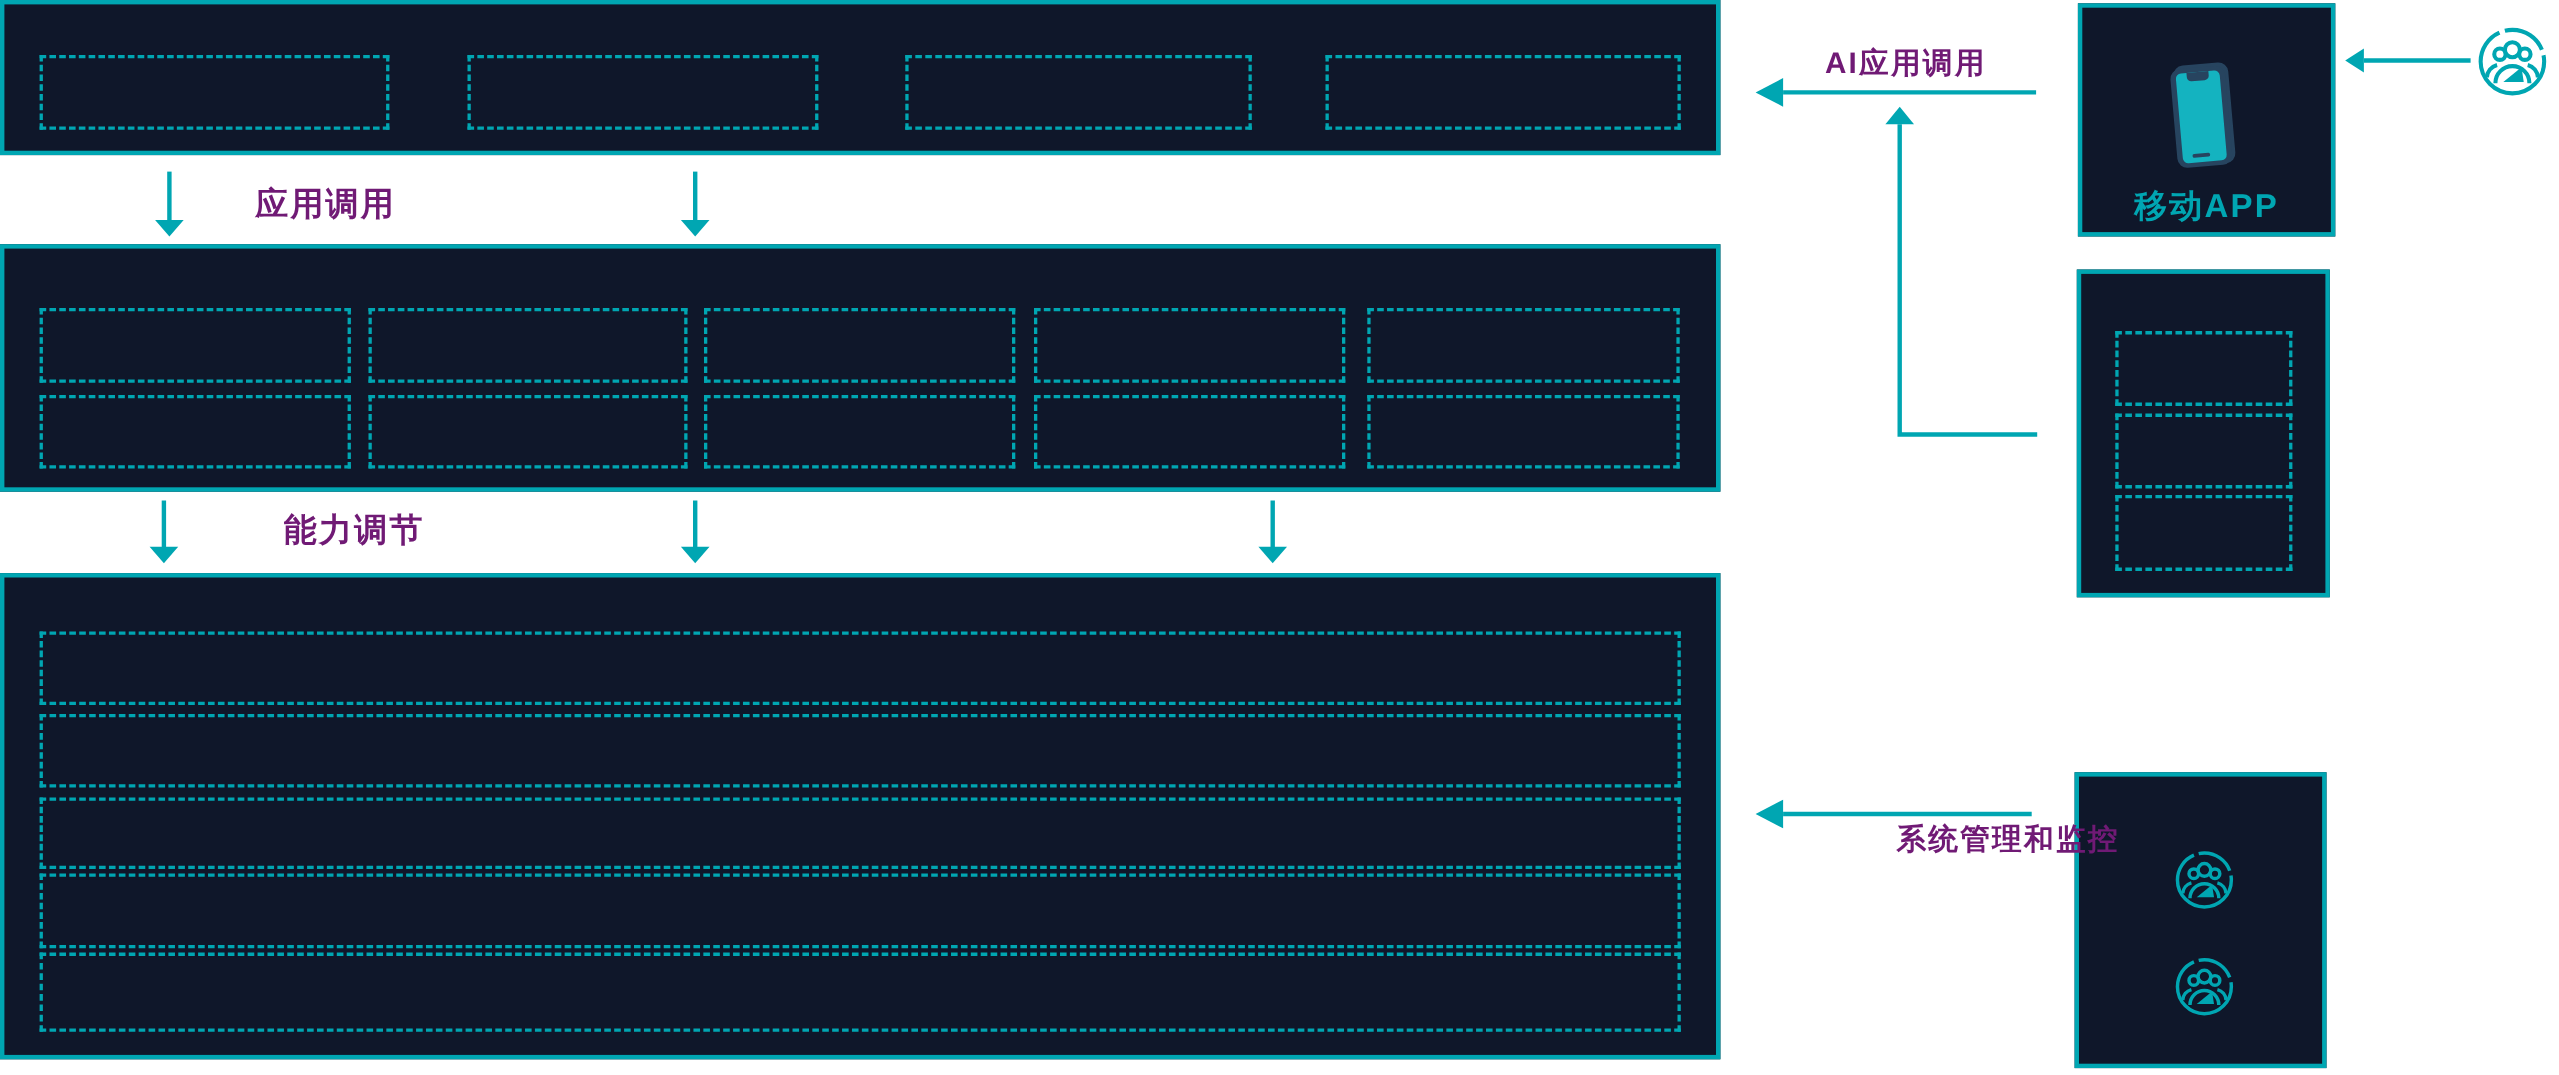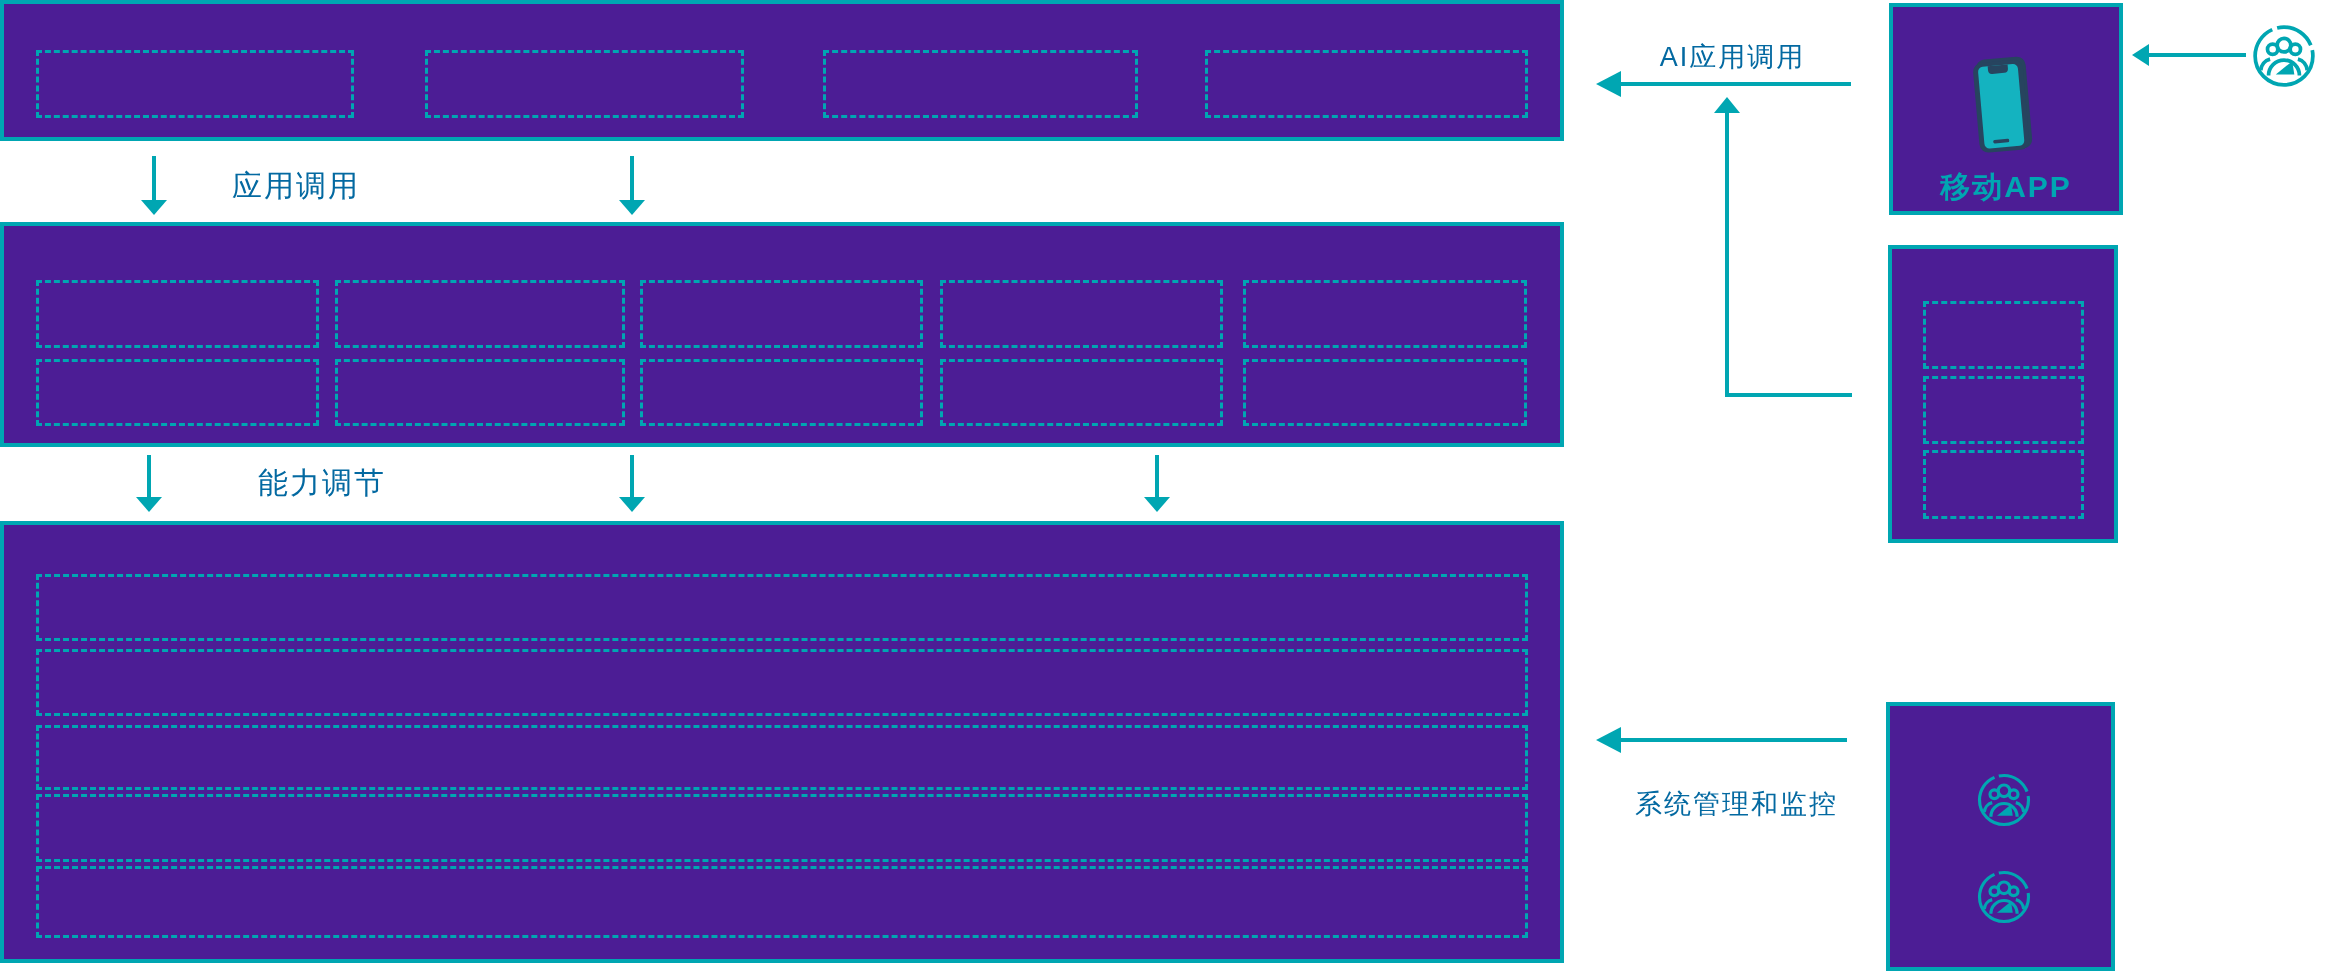--- a/index.html
+++ b/index.html
@@ -12,32 +12,32 @@
     position: relative;
     width: 2326px;
     height: 977px;
     background: #ffffff;
     overflow: hidden;
   }
   .solid-box {
     position: absolute;
     box-sizing: border-box;
     border: 4px solid #00a6b2;
-    background: #4c1d95;
+    background: #0f172a;
   }
   .dashed-slot {
     position: absolute;
     box-sizing: border-box;
     border: 3px dashed #00a6b2;
     background: transparent;
   }
   .flow-label {
     position: absolute;
-    color: #0369a1;
-    font-weight: normal;
+    color: #701a75;
+    font-weight: bold;
     white-space: nowrap;
     letter-spacing: 2px;
   }
   .lbl-30 { font-size: 30px; line-height: 32px; }
   .lbl-27 { font-size: 27px; line-height: 28px; }
   .centered { text-align: center; }
   #connectors {
     position: absolute;
     left: 0; top: 0;
     width: 2326px; height: 977px;
@@ -197,15 +197,15 @@
       <polygon points="1621,71 1621,97 1596,84"></polygon>
       <polygon points="2149,44 2149,66 2132,55"></polygon>
       <polygon points="1621,727 1621,753 1596,740"></polygon>
       <polygon points="1714,113 1740,113 1727,97"></polygon>
     </g>
   </svg>
 
   <div class="flow-label lbl-30" style="left:232px; top:170px;">应用调用</div>
   <div class="flow-label lbl-30" style="left:242px; top:467px;margin-left:16px;">能力调节</div>
   <div class="flow-label lbl-27 centered" style="left:1645px; top:43px; width:175px;">AI应用调用</div>
-  <div class="flow-label lbl-27 centered" style="left:1635px; top:749px; width:185px;margin-top:41px;">系统管理和监控</div>
+  <div class="flow-label lbl-27 centered" style="left:1724px; top:749px; width:185px;">系统管理和监控</div>
 
 </div>
 
 </body></html>

